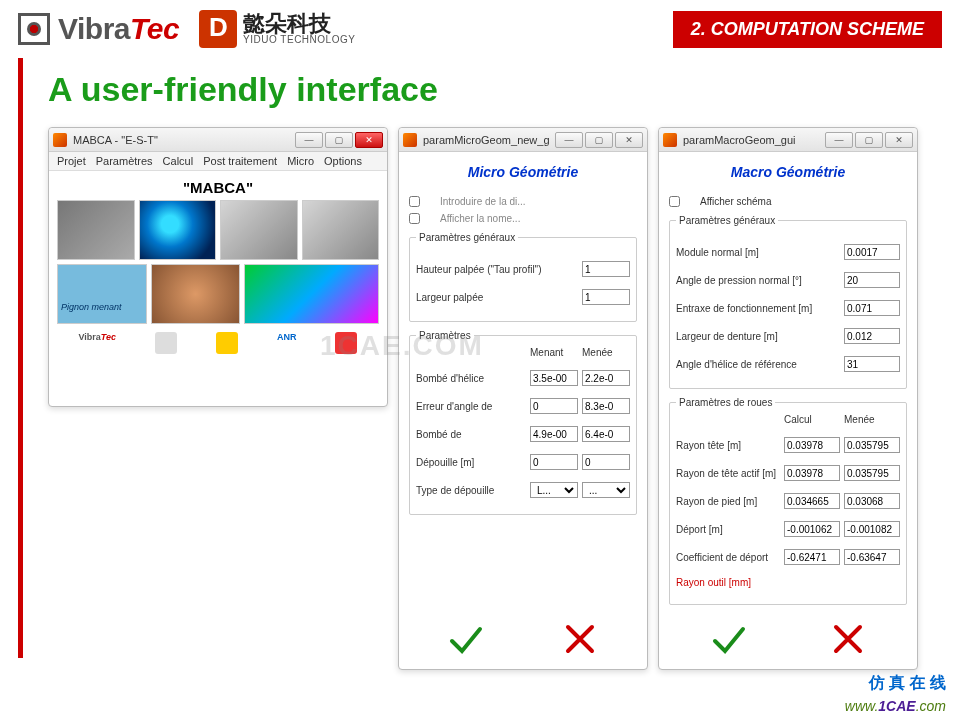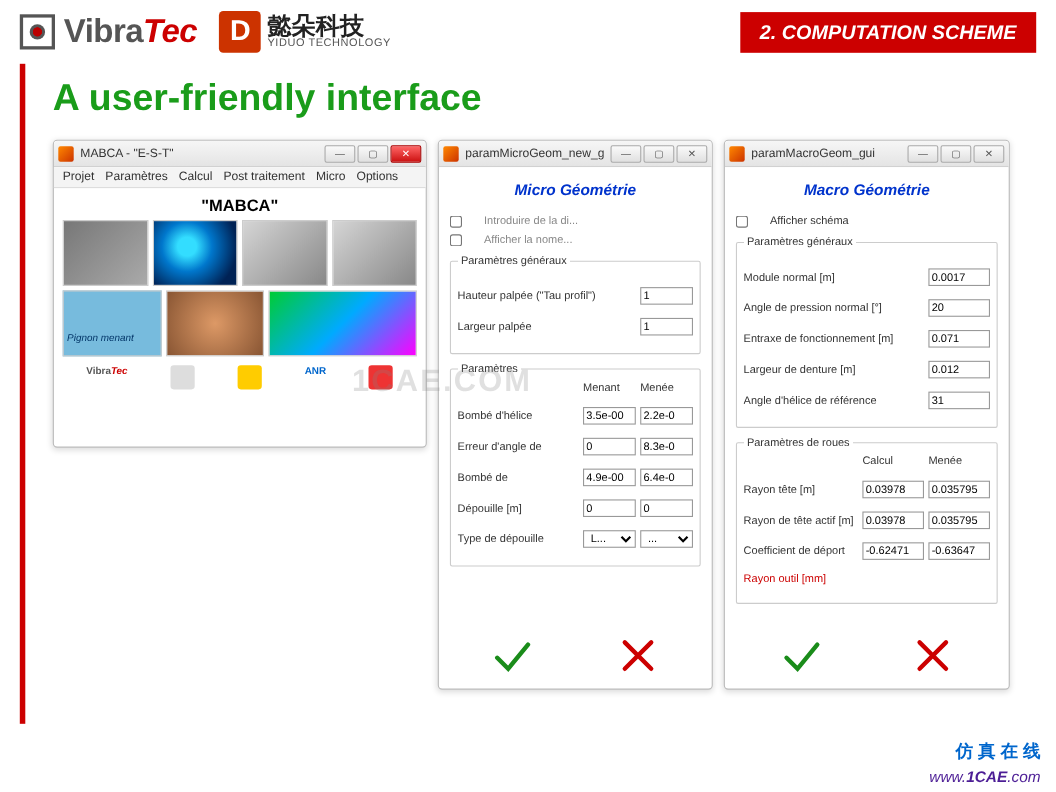--- a/index.html
+++ b/index.html
@@ -73,21 +73,21 @@
   .cols-hdr .ch.w { width: 56px; }
   .red-lbl { color: #c00 !important; }
   .actions { margin-top: auto; display: flex; justify-content: space-around; align-items: center; padding: 8px 0 4px 0; }
   .tick, .cross { width: 40px; height: 36px; cursor: pointer; }
   .tick svg path { stroke: #1a8c1a; stroke-width: 10; fill: none; stroke-linecap: round; }
   .cross svg path { stroke: #c00; stroke-width: 10; fill: none; stroke-linecap: round; }
 
   .watermark { position: absolute; left: 320px; top: 330px; font-size: 28px; color: rgba(130,130,130,.25); letter-spacing: 2px; font-weight: bold; }
   .footer-cn { position: absolute; right: 14px; bottom: 26px; color: #06c; font-size: 16px; font-weight: bold; margin-left: 12px; }
   .footer-url { position: absolute; right: 14px; bottom: 6px; font-size: 14px; font-style: italic; }
-  .footer-url .w { color: #4c1d95; } .footer-url .d { color: #4c1d95; font-weight: bold; }
+  .footer-url .w { color: #4d7c0f; } .footer-url .d { color: #4c1d95; font-weight: bold; }
 </style>
 </head>
 <body>
 
 <div class="accent-bar"></div>
 
 <div class="header">
   <div class="logo1">
     <span class="eye"></span>
     <span class="vibra">Vibra</span>
@@ -279,20 +279,30 @@
             <span class="lbl">Rayon tête [m]</span>
             <input class="wide" value="0.03978" style="">
             <input class="wide" value="0.035795" style="">
           </div>
         <div class="prow">
             <span class="lbl">Rayon de tête actif [m]</span>
             <input class="wide" value="0.03978" style="">
             <input class="wide" value="0.035795" style="">
           </div>
         <div class="prow">
+            <span class="lbl">Rayon de pied [m]</span>
+            <input class="wide" value="0.034665" style="">
+            <input class="wide" value="0.03068" style="">
+          </div>
+        <div class="prow">
+            <span class="lbl">Déport [m]</span>
+            <input class="wide" value="-0.001062" style="">
+            <input class="wide" value="-0.001082" style="">
+          </div>
+        <div class="prow">
             <span class="lbl">Coefficient de déport</span>
             <input class="wide" value="-0.62471" style="">
             <input class="wide" value="-0.63647" style="">
           </div>
         <div class="prow">
             <span class="lbl red-lbl">Rayon outil [mm]</span>
           </div>
       </fieldset>
 
       <div class="actions">

